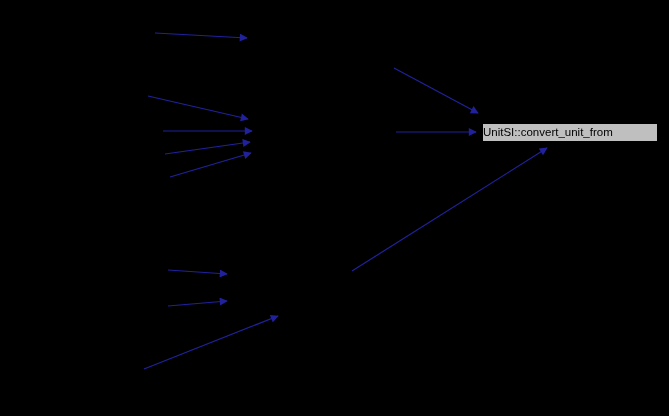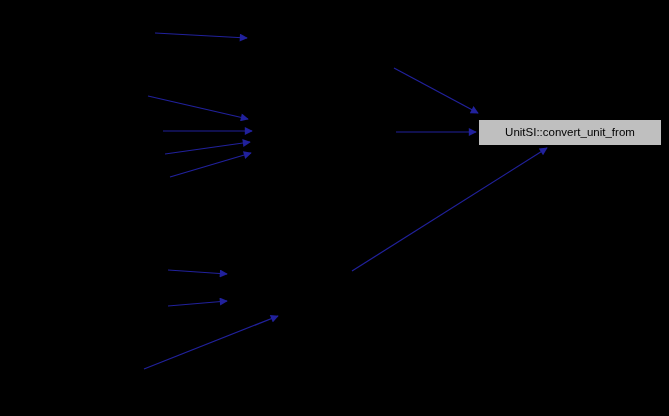--- a/index.html
+++ b/index.html
@@ -24,25 +24,25 @@
     position: absolute;
     left: 0;
     top: 0;
     display: block;
   }
   .graph-node {
     position: absolute;
     box-sizing: border-box;
     display: flex;
     align-items: center;
-    justify-content: center;
+    justify-content: flex-start;
     font-size: 11.5px;
     line-height: 1;
     white-space: nowrap;
-    border: 1px solid #6d28d9;
+    border: 5px solid #6d28d9;
     cursor: pointer;
   }
 </style>
 </head>
 <body style="background: rgb(0, 0, 0);">
 
 <div id="graph-canvas">
   <svg id="graph-svg" width="669" height="416" xmlns="http://www.w3.org/2000/svg">
     <defs>
       <marker id="arrowhead" viewBox="0 0 10 10" refX="9" refY="5" markerWidth="10" markerHeight="8" markerUnits="userSpaceOnUse" orient="auto">

